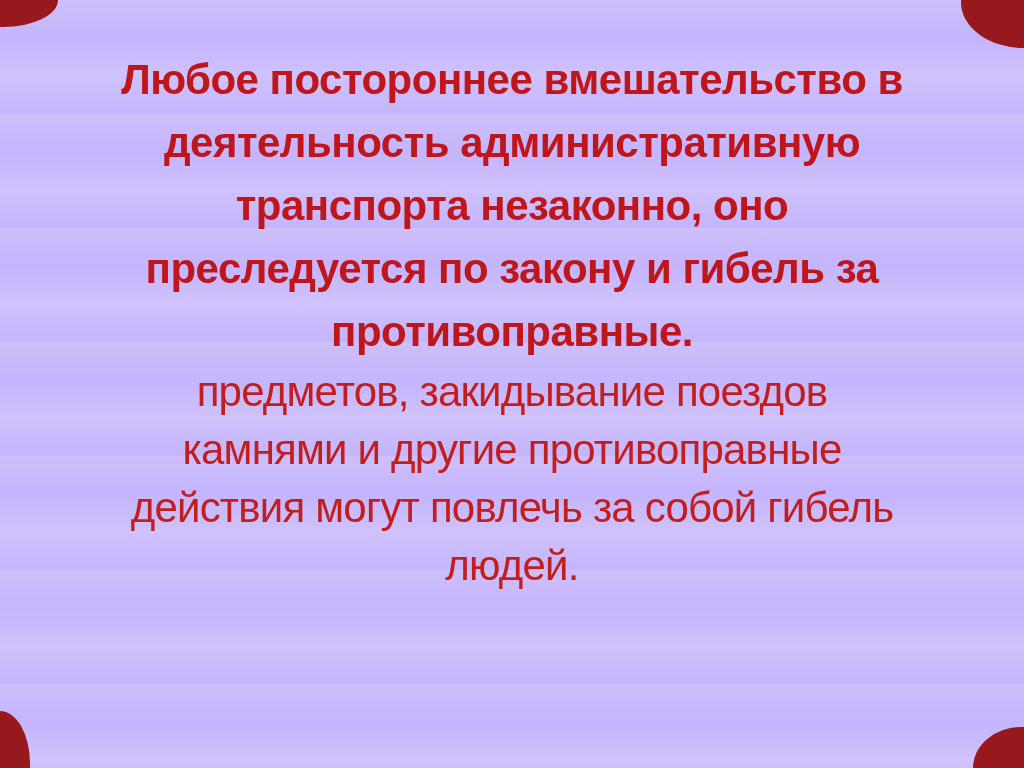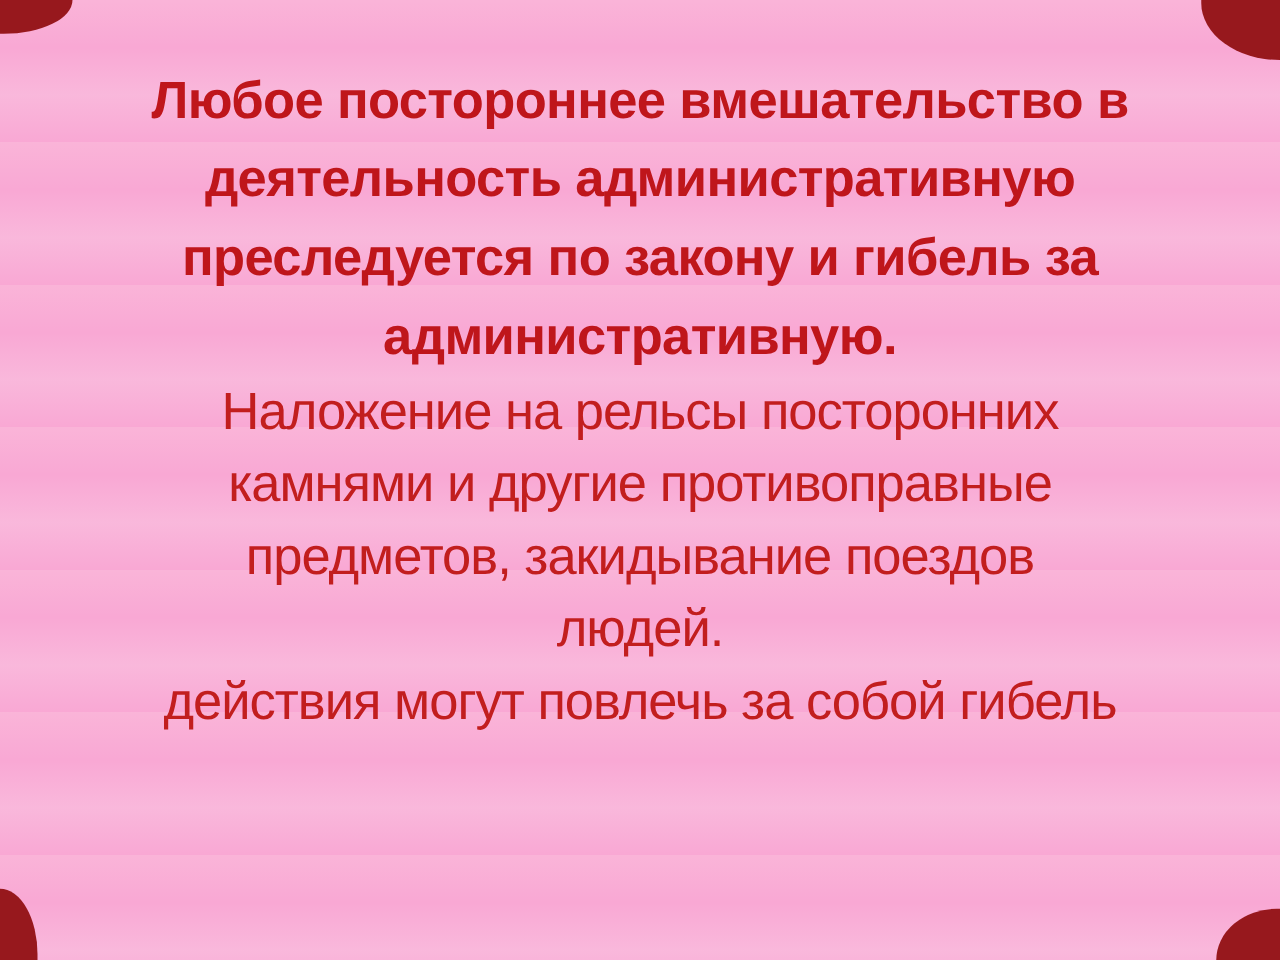--- a/index.html
+++ b/index.html
@@ -4,21 +4,21 @@
 <style>
   html, body {
     margin: 0;
     padding: 0;
     background: #ffffff;
   }
   .slide {
     position: relative;
     width: 1024px;
     height: 768px;
-    background: #f9a8d4;
+    background: #c4b5fd;
     overflow: hidden;
     font-family: "Liberation Sans", "DejaVu Sans", sans-serif;
   }
   
   .slide::after {
     content: "";
     position: absolute;
     inset: 0;
     background: repeating-linear-gradient(
       180deg,
@@ -93,26 +93,26 @@
   <div class="corner tl"></div>
   <div class="corner tr"></div>
   <div class="corner bl"></div>
   <div class="corner br"></div>
 
   <div class="text-block">
 
     <p class="para para-bold">
       <span class="line">Любое постороннее вмешательство в</span>
       <span class="line">деятельность административную</span>
+      <span class="line">транспорта незаконно, оно</span>
       <span class="line">преследуется по закону и гибель за</span>
-      <span class="line">административную.</span>
+      <span class="line">противоправные.</span>
     </p>
 
     <p class="para para-regular">
-      <span class="line">Наложение на рельсы посторонних</span>
+      <span class="line">предметов, закидывание поездов</span>
       <span class="line">камнями и другие противоправные</span>
-      <span class="line">предметов, закидывание поездов</span>
+      <span class="line">действия могут повлечь за собой гибель</span>
       <span class="line">людей.</span>
-      <span class="line">действия могут повлечь за собой гибель</span>
     </p>
 
   </div>
 </div>
 
 </body></html>

